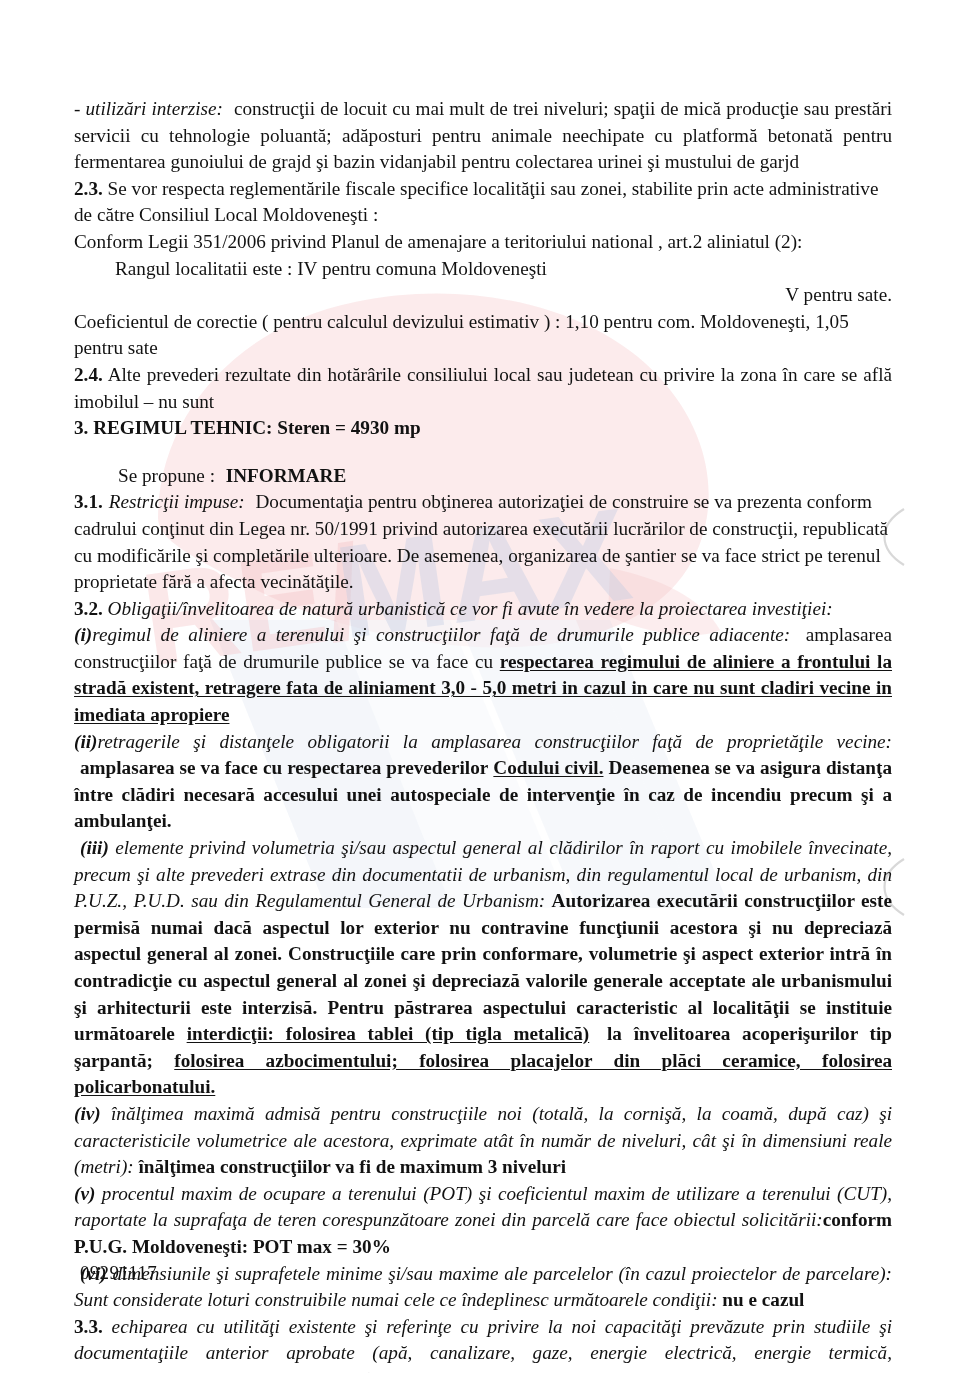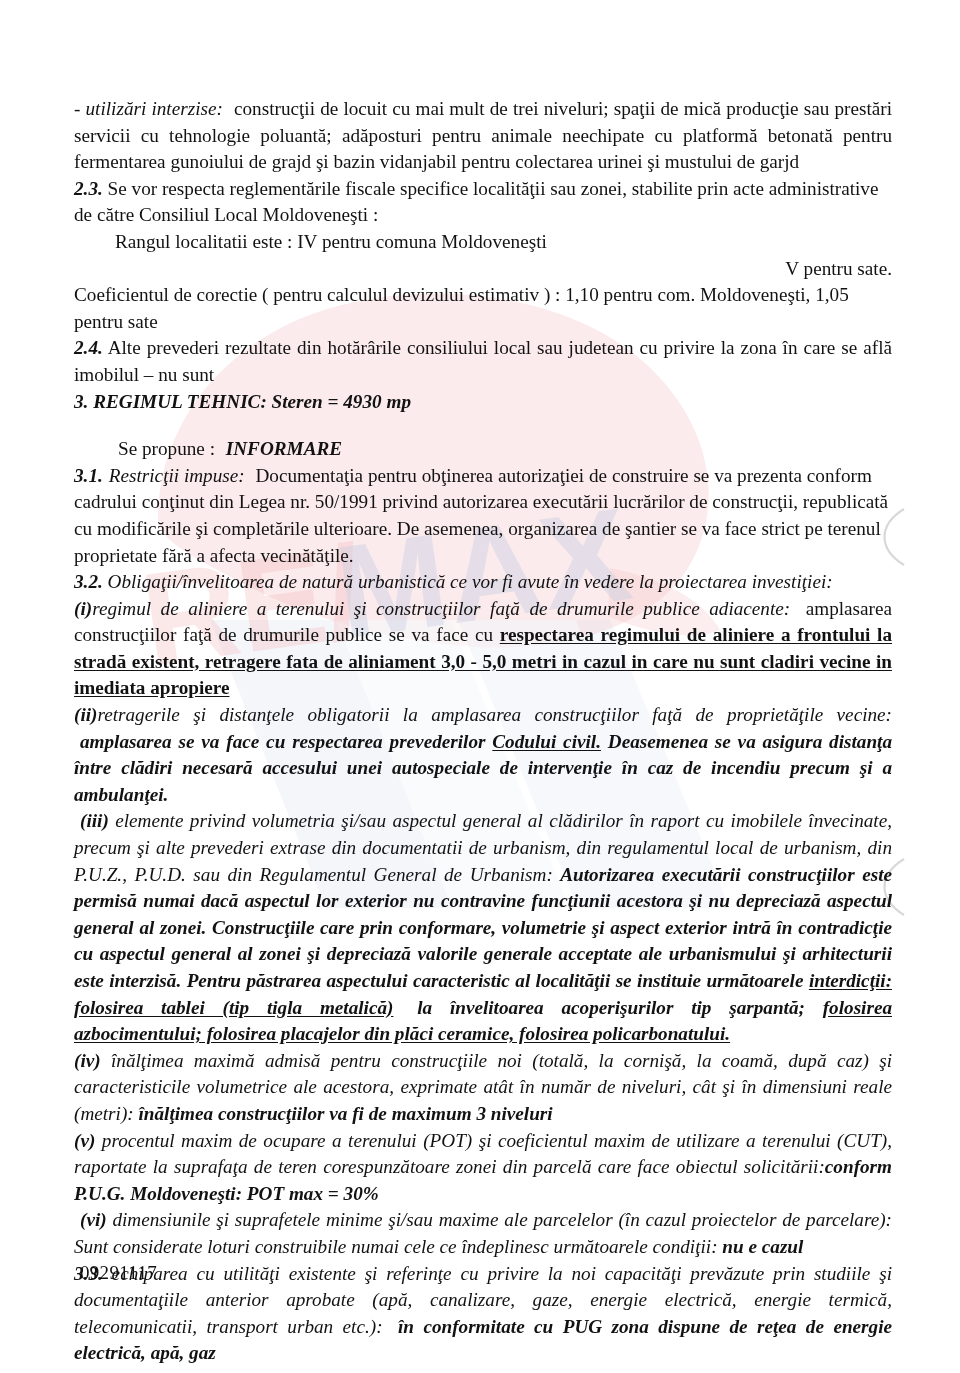--- a/index.html
+++ b/index.html
@@ -74,21 +74,21 @@
   }
   .ln { display: block; margin-left: 41px; }
 
   
   .just {
     text-align: justify;
     text-align-last: left;
   }
   .left { text-align: left; }
 
-  b, .b  { font-weight: bold; font-style: italic; }
+  b, .b  { font-weight: bold; }
   i, .i  { font-style: italic; margin-top: 32px; }
   .bi { font-weight: bold; font-style: italic; }
   .bu { font-weight: bold; text-decoration: underline; text-underline-offset: 2px; }
 
   .ind-1 { display:block; padding-left: 118px; text-align: right; }
   .ind-sm { display:block; padding-left: 44px; margin-top: 21px; }
   .lead { padding-left: 6px; }
 
   .footer-num {
     position: absolute;
@@ -146,20 +146,23 @@
     <p class="blk just">
       <i class="i">- utilizări interzise:</i>
       <span class="lead">construcţii de locuit cu mai mult de trei niveluri; spaţii de mică producţie sau prestări servicii cu tehnologie poluantă; adăposturi pentru animale neechipate cu platformă betonată pentru fermentarea gunoiului de grajd şi bazin vidanjabil pentru colectarea urinei şi mustului de garjd</span>
     </p>
 
     <p class="blk left">
       <b>2.3.</b>
       <span>Se vor respecta reglementările fiscale specifice localităţii sau zonei, stabilite prin acte administrative de către Consiliul Local Moldoveneşti :</span>
     </p>
 
+    <p class="blk left">
+      <span>Conform Legii 351/2006 privind Planul de amenajare a teritoriului national , art.2 aliniatul (2):</span>
+    </p>
 
     <p class="blk left">
       <span class="ln">Rangul localitatii este : IV pentru comuna Moldoveneşti</span>
       <span class="ind-1">V pentru sate.</span>
     </p>
 
     <p class="blk left">
       <span>Coeficientul de corectie ( pentru calculul devizului estimativ ) : 1,10 pentru com. Moldoveneşti, 1,05 pentru sate</span>
     </p>
 

